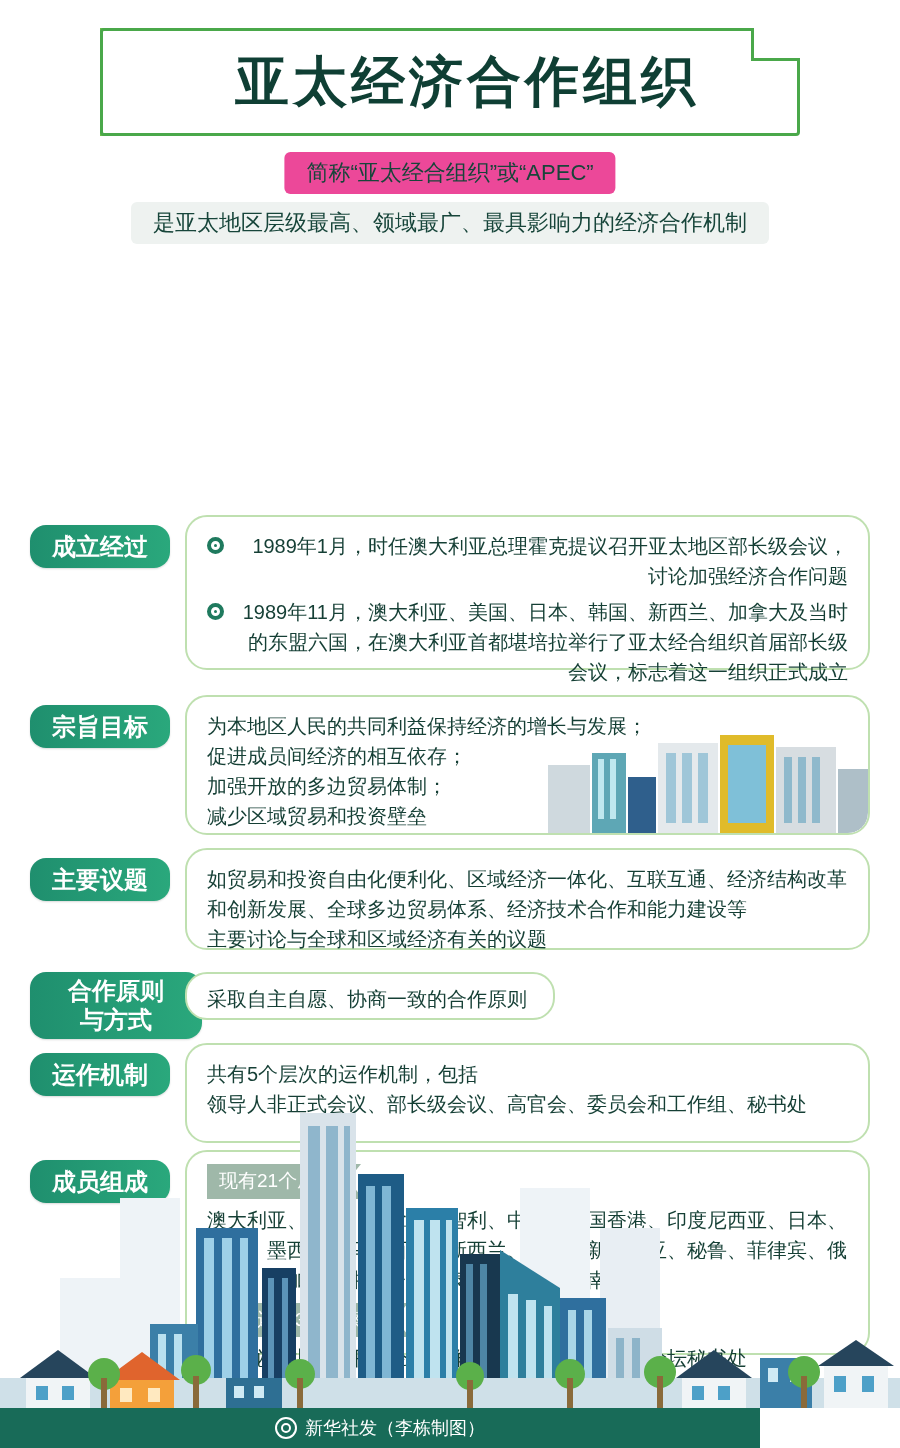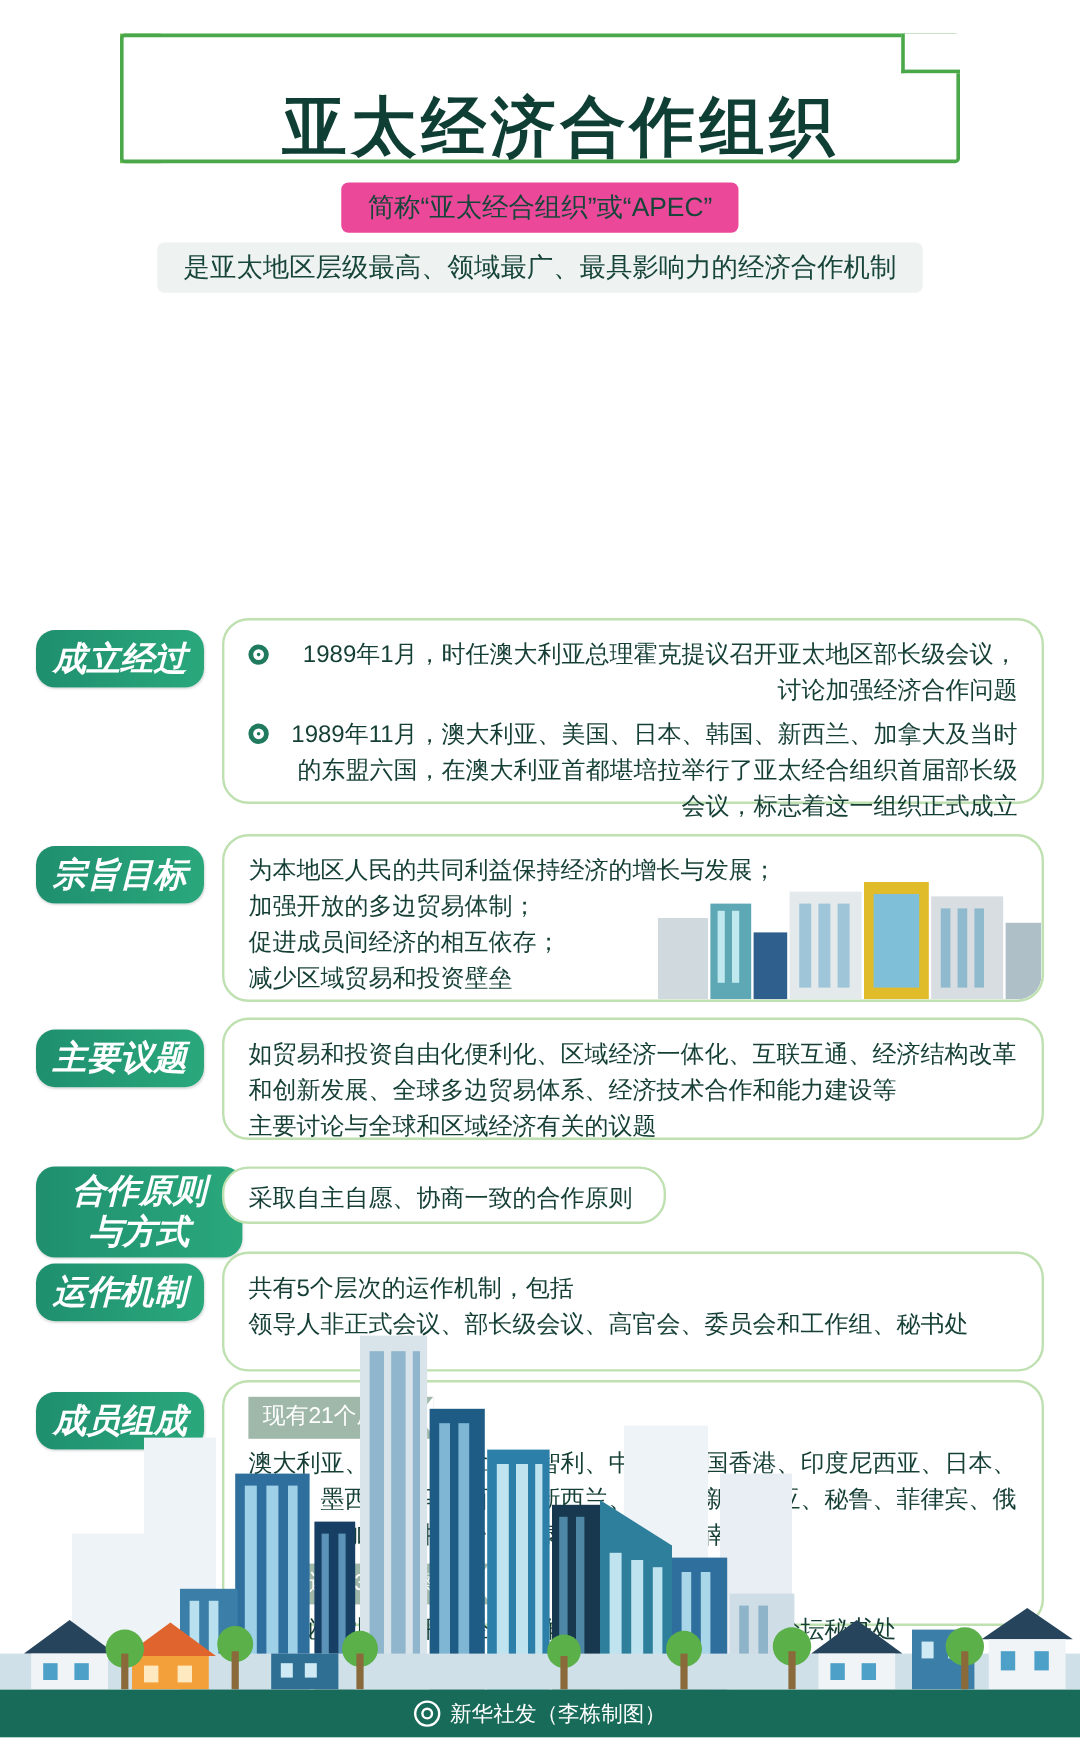--- a/index.html
+++ b/index.html
@@ -25,45 +25,43 @@
   .title-left-bar{
     position:absolute;left:100px;top:28px;width:34px;height:108px;
     background:#6cbf4a;
   }
   .title-left-bar span{display:block;height:12px;}
   .title-text{
     position:absolute;left:134px;top:28px;width:666px;height:108px;
     display:flex;align-items:center;justify-content:center;
     font-size:54px;font-weight:bold;letter-spacing:4px;
     color:#0f3f34;
-    margin-top:24px;
   }
   .subtitle1{
     position:absolute;left:50%;transform:translateX(-50%);top:152px;
     background:#ec4899;border-radius:6px;
     padding:6px 22px;font-size:22px;color:#17453a;white-space:nowrap;
   }
   .subtitle2{
     position:absolute;left:50%;transform:translateX(-50%);top:202px;
     background:#eef2f0;border-radius:6px;
     padding:6px 22px;font-size:22px;color:#17453a;white-space:nowrap;
   }
   
   .section{position:relative;margin:0 0 0 0;}
   .tag{
     position:absolute;left:30px;
     width:140px;
     background:linear-gradient(90deg,#1f8f6e,#2aa87c);
-    color:#ffffff;font-size:28px;font-weight:bold;
+    color:#ffffff;font-size:24px;font-weight:bold;
     border-radius:16px;
     text-align:center;
     padding:7px 0;
     line-height:1.22;
     box-shadow:0 1px 2px rgba(0,0,0,.15);
-    font-style:italic;
   }
   .tag.two-line{padding:4px 16px;}
   .panel{
     position:absolute;left:185px;
     border:2px solid #bfe0b0;border-radius:22px;
     background:#ffffff;
     box-sizing:border-box;
     padding:14px 20px;
     font-size:20px;line-height:1.5;color:#153f35;
   }
@@ -85,21 +83,21 @@
     content:"";position:absolute;right:0;top:0;
     border-top:16px solid transparent;border-bottom:16px solid transparent;
     border-right:13px solid #ffffff;
   }
   
   .purpose-art{position:absolute;right:0;bottom:0;width:320px;height:108px;overflow:hidden;border-bottom-right-radius:20px;}
   
   .skyline{position:absolute;left:0;bottom:40px;width:900px;height:330px;}
   
   .footer{
-    position:absolute;left:0;bottom:0;width:900px;height:40px;
+    position:absolute;left:0;bottom:0;width:760px;height:40px;
     background:#186b58;color:#ffffff;
     display:flex;align-items:center;justify-content:center;
     font-size:18px;gap:8px;
   }
   .footer .logo{
     width:22px;height:22px;border-radius:50%;
     border:2px solid #ffffff;box-sizing:border-box;
     display:inline-block;position:relative;
   }
   .footer .logo:after{
@@ -139,22 +137,22 @@
       <span class="ring"></span>
       <span class="bullet-text">1989年11月，澳大利亚、美国、日本、韩国、新西兰、加拿大及当时的东盟六国，在澳大利亚首都堪培拉举行了亚太经合组织首届部长级会议，标志着这一组织正式成立</span>
     </div>
   </div>
 </div>
 
 <div class="section">
   <div class="tag" style="top:455px;">宗旨目标</div>
   <div class="panel" style="top:445px;width:685px;height:140px;overflow:hidden;">
     <div>为本地区人民的共同利益保持经济的增长与发展；</div>
+    <div>促进成员间经济的相互依存；</div>
     <div>加强开放的多边贸易体制；</div>
-    <div>促进成员间经济的相互依存；</div>
     <div>减少区域贸易和投资壁垒</div>
     <div class="purpose-art">
       <svg width="320" height="108" viewBox="0 0 320 108" xmlns="http://www.w3.org/2000/svg">
         <rect x="0" y="40" width="42" height="68" fill="#cfd9de"></rect>
         <rect x="44" y="28" width="34" height="80" fill="#5ea7b5"></rect>
         <rect x="50" y="34" width="6" height="60" fill="#bfe8ef"></rect>
         <rect x="62" y="34" width="6" height="60" fill="#bfe8ef"></rect>
         <rect x="80" y="52" width="28" height="56" fill="#2f5f8c"></rect>
         <rect x="110" y="18" width="60" height="90" fill="#e4e9ec"></rect>
         <rect x="118" y="28" width="10" height="70" fill="#9fc6d8"></rect>

